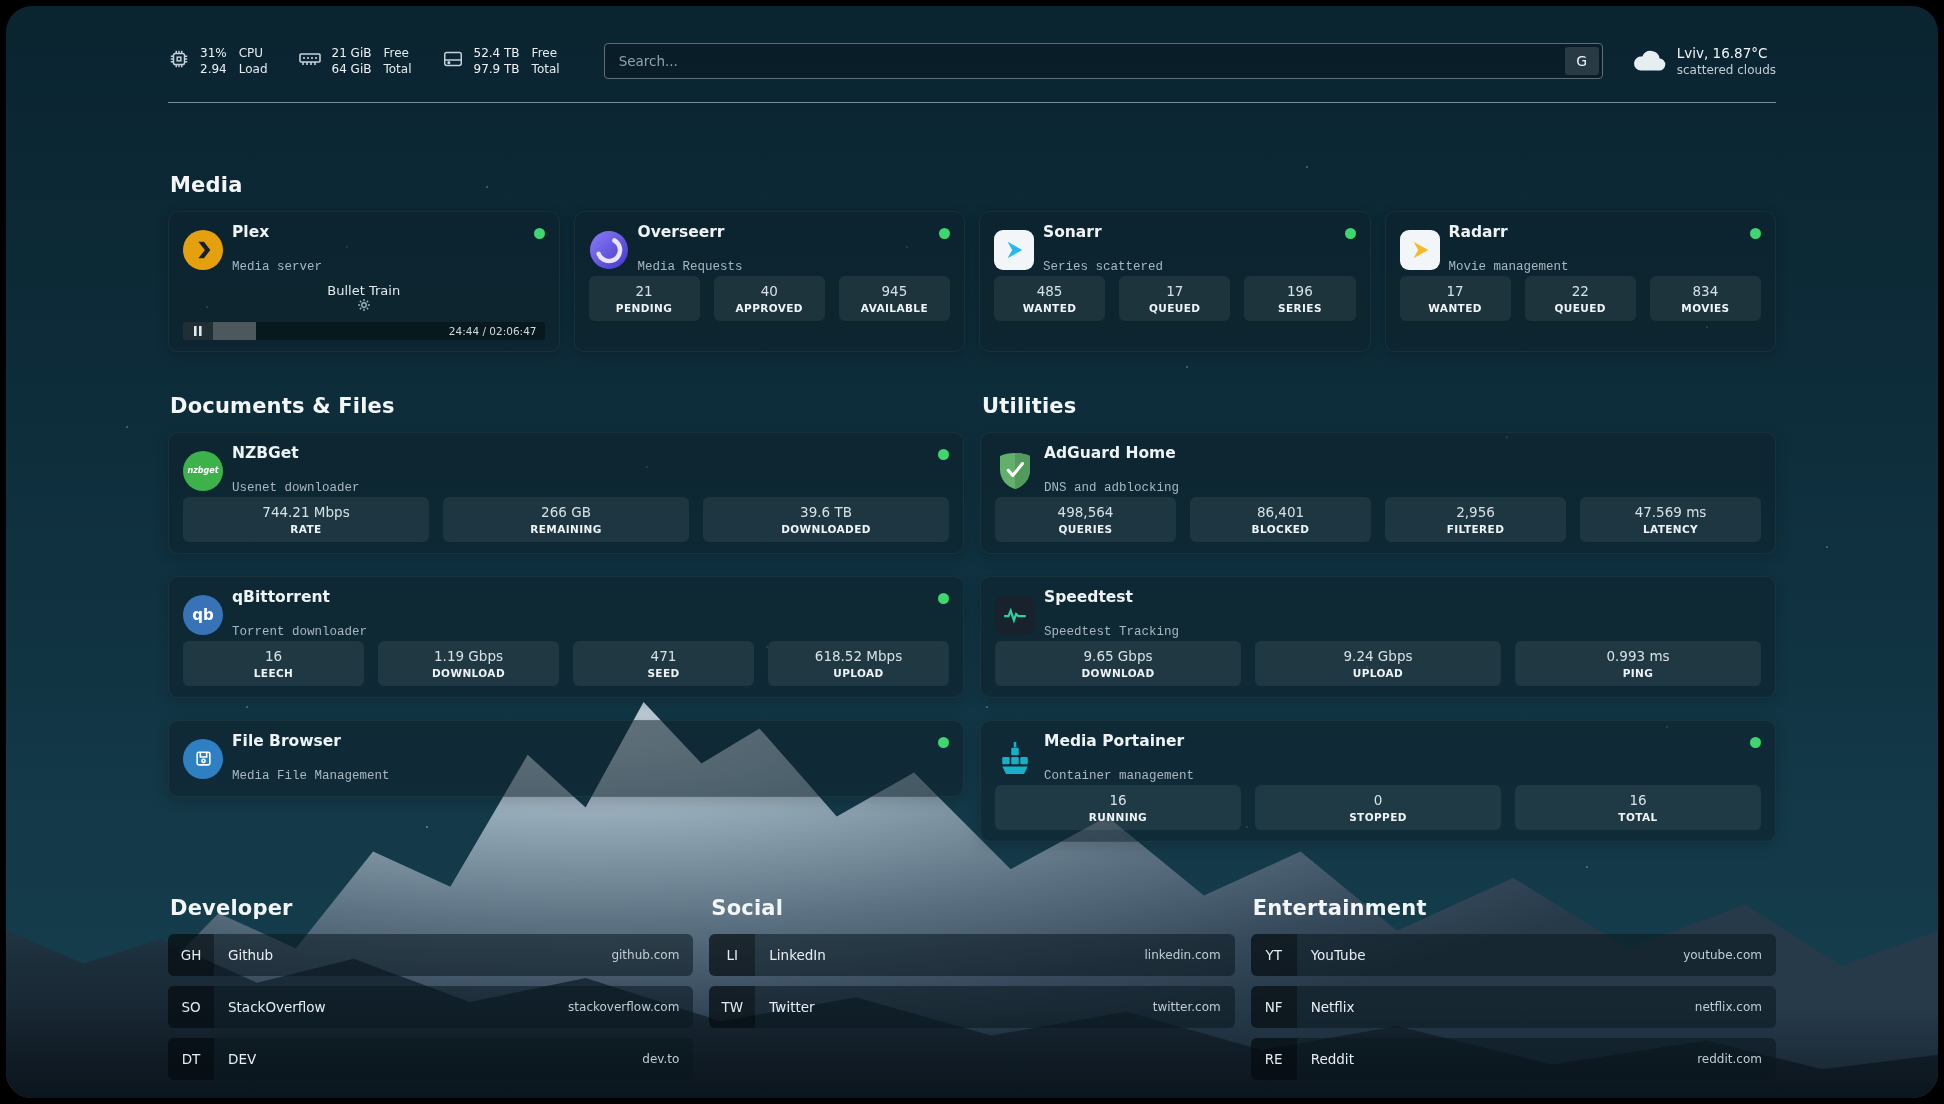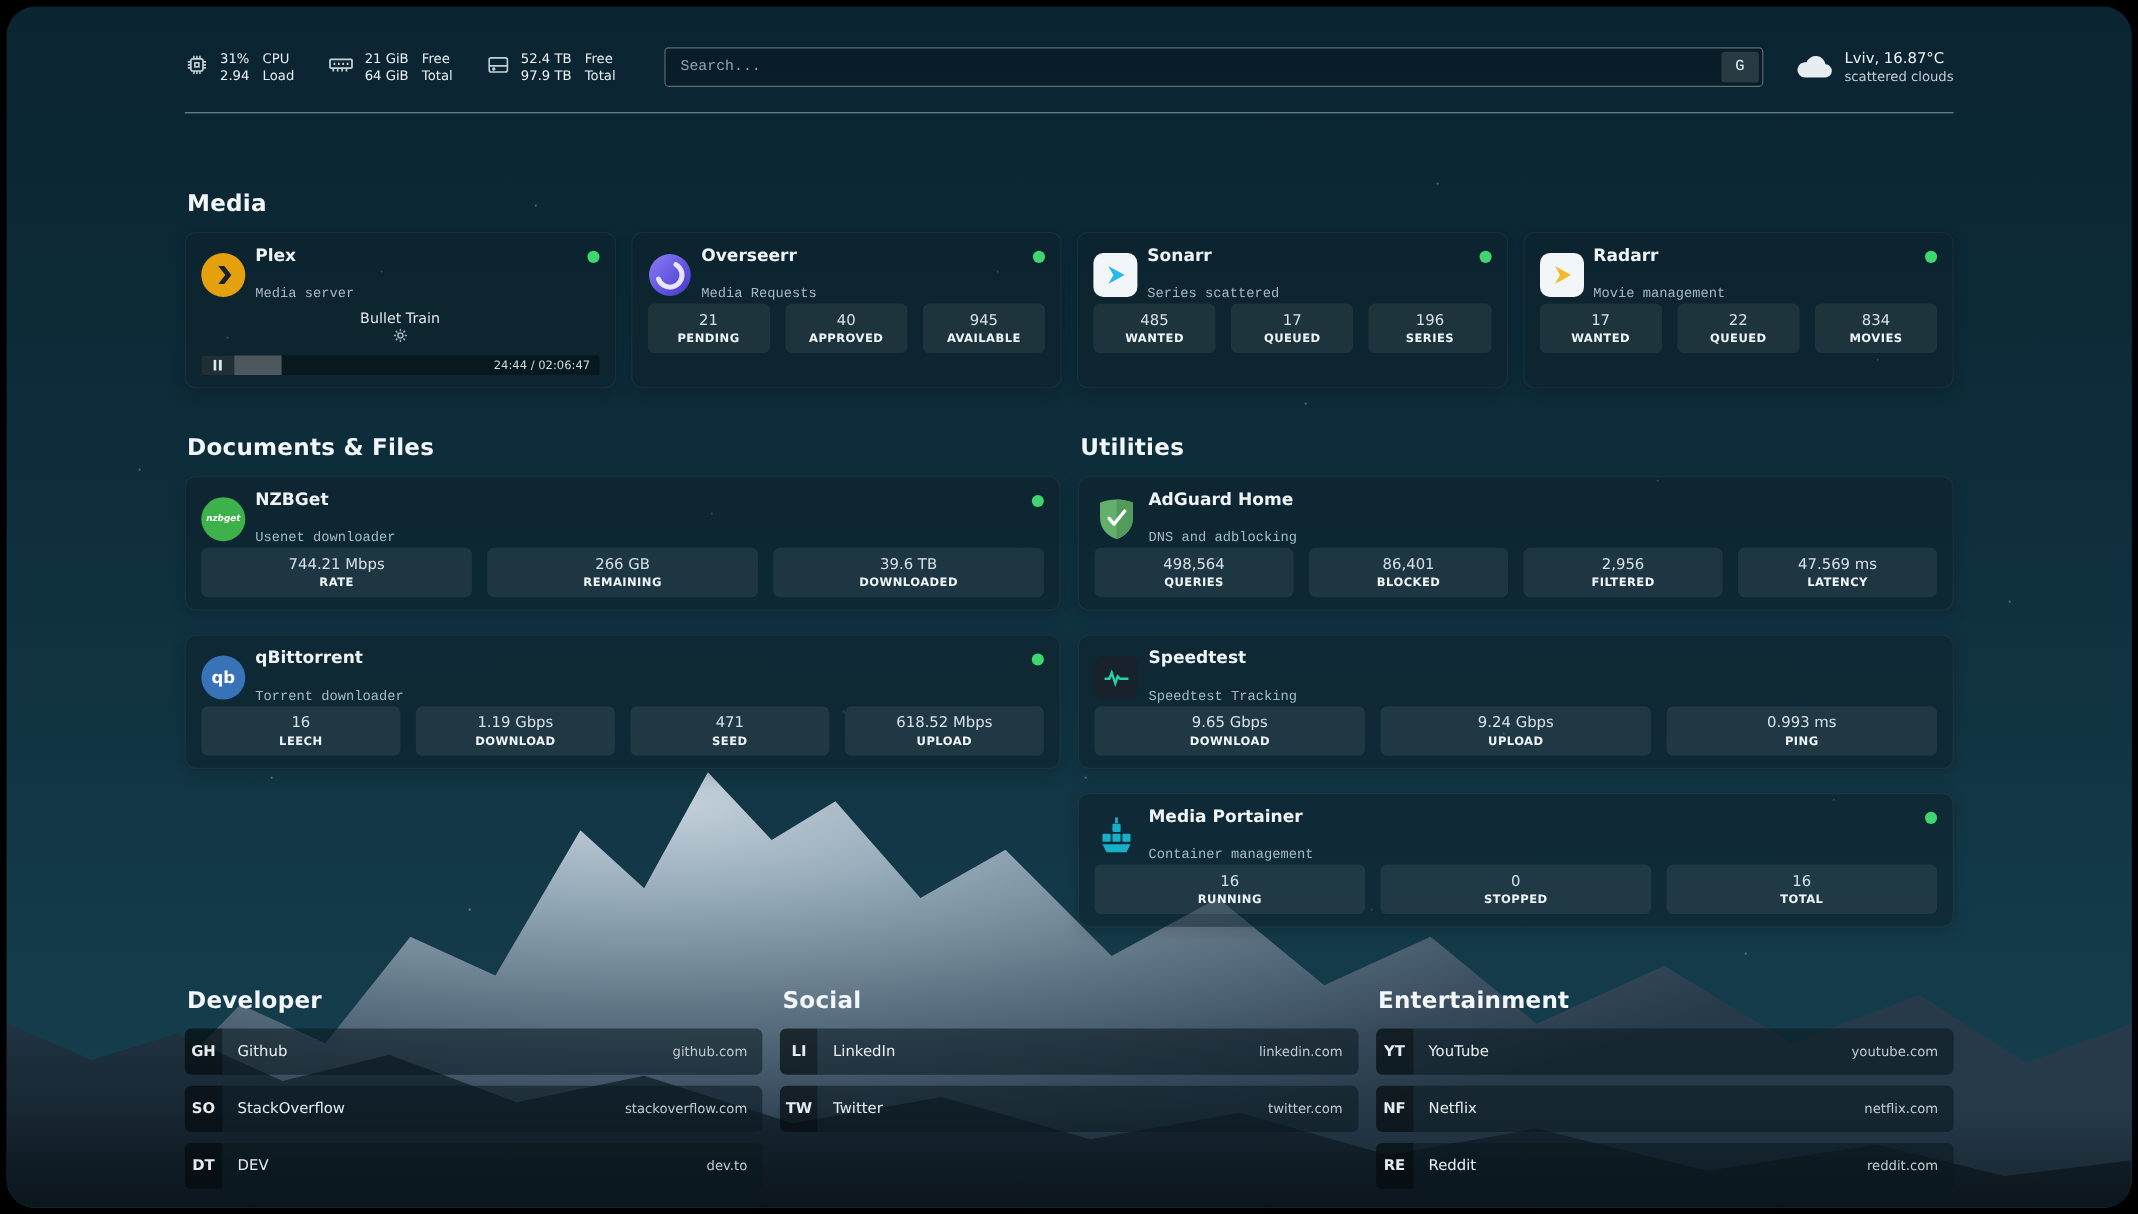--- a/index.html
+++ b/index.html
@@ -52,21 +52,21 @@
   .meter-right{display:flex;flex-direction:row;}
   .meter-vals{display:flex;gap:12px;}
   .m-col{display:flex;flex-direction:column;font-size:12px;line-height:1.35;color:#e3ebef;}
   .m-col.vals{text-align:right;color:#eef4f7;}
   .meter-bar{margin-top:4px;height:5px;border-radius:3px;background:rgba(255,255,255,.18);overflow:hidden;}
   .meter-fill{height:100%;border-radius:3px;background:#d2dce2;}
   .meter-fill.cpu{background:linear-gradient(90deg,#d9480f,#e8590c);}
   .search{
     flex:1;height:36px;margin:0 28px 0 14px;display:flex;align-items:center;
     border:1px solid #5d6e77;border-radius:4px;background:rgba(10,24,32,.55);
-    padding:0 3px 0 12px;box-sizing:border-box;font-family:Liberation Mono, monospace;
+    padding:0 3px 0 12px;box-sizing:border-box;
   }
   .search-input{flex:1;background:transparent;border:none;outline:none;font:inherit;font-size:13.5px;color:#e6eef2;}
   .search-input::placeholder{color:#8fa3ad;}
   .g-btn{width:34px;height:28px;border:none;border-radius:3px;background:rgba(255,255,255,.13);
     color:#eef4f7;font:inherit;font-size:14px;display:flex;align-items:center;justify-content:center;cursor:pointer;}
   .weather{display:flex;align-items:center;gap:10px;}
   .weather-text{display:flex;flex-direction:column;line-height:1.35;}
   .weather-loc{font-size:13.5px;color:#f0f5f8;}
   .weather-cond{font-size:12px;color:#c2cdd4;}
   .divider{height:1px;background:rgba(214,228,235,.55);margin-top:12px;}
@@ -106,22 +106,22 @@
   .player-time{font-size:10.5px;color:#cfdbe2;padding:0 8px;white-space:nowrap;}
   
   .nzb-circle{background:#3db24b;}
   .nzb-circle span{font-size:8px;font-weight:700;font-style:italic;color:#fff;}
   .qb-circle{background:#3873b8;}
   .qb-circle span{font-size:15px;font-weight:700;color:#fff;}
   .fb-circle{background:#2f80c3;}
   
   .bm-grid{display:grid;grid-template-columns:1fr 1fr 1fr;gap:16px;margin-top:54px;padding-bottom:30px;}
   .bm-row{display:flex;align-items:center;height:42px;background:rgba(10,24,31,.55);border-radius:6px;margin-bottom:10px;overflow:hidden;cursor:pointer;}
-  .bm-abbr{width:34px;align-self:stretch;background:rgba(0,0,0,.35);display:flex;align-items:center;justify-content:center;
-    font-weight:700;font-size:13.5px;color:#e4ebef;flex:none;}
+  .bm-abbr{width:46px;align-self:stretch;background:rgba(0,0,0,.35);display:flex;align-items:center;justify-content:center;
+    font-weight:400;font-size:13.5px;color:#e4ebef;flex:none;}
   .bm-name{margin-left:14px;font-size:13.5px;color:#e8eef2;}
   .bm-url{margin-left:auto;margin-right:14px;font-size:12px;color:#c0ccd3;}
 </style>
 </head>
 <body>
 
 <div class="screen">
   <div class="scene">
     <div class="flakes"></div>
     <div class="mtn-far"></div>
@@ -418,20 +418,36 @@
                 <div class="stat-value">471</div>
                 <div class="stat-label">SEED</div>
               </div>
               <div class="stat">
                 <div class="stat-value">618.52 Mbps</div>
                 <div class="stat-label">UPLOAD</div>
               </div>
             </div>
           </div>
 
+          <div class="card">
+            <div class="card-head">
+              <div class="app-icon circle fb-circle">
+                <svg width="19" height="19" viewBox="0 0 24 24" fill="none" stroke="#fff" stroke-width="2">
+                  <rect x="4" y="4" width="16" height="16" rx="2"></rect>
+                    <path d="M8 4v6h8V4"></path>
+                    <circle cx="12" cy="15" r="2"></circle>
+                </svg>
+              </div>
+              <div class="app-titles">
+                <span class="app-name">File Browser</span>
+                <span class="app-sub">Media File Management</span>
+              </div>
+              <span class="status-dot"></span>
+            </div>
+          </div>
         </div>
       </div>
 
       <div>
         <h1 class="section-title">Utilities</h1>
         <div class="col-stack">
 
           <div class="card">
             <div class="card-head">
               <div class="app-icon bare">

